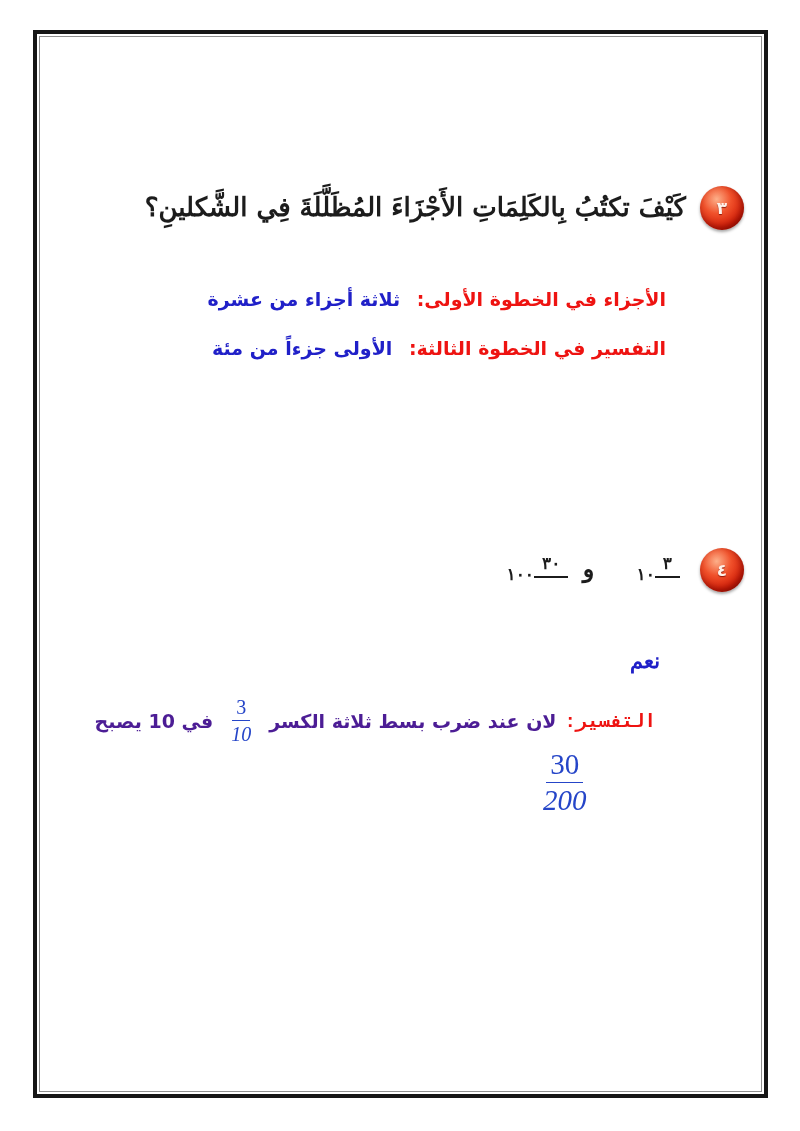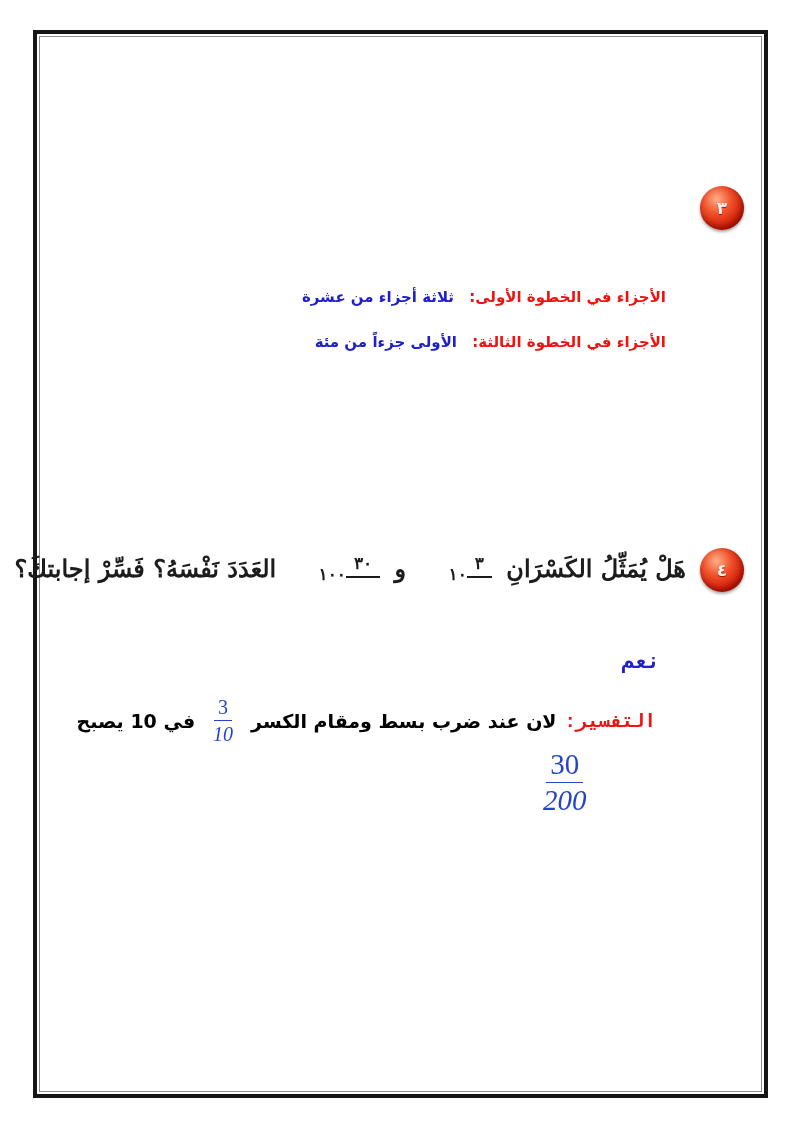--- a/index.html
+++ b/index.html
@@ -64,51 +64,51 @@
   .afrac .den { display: block; padding-top: 16px; margin-left: 28px; }
 
   
   .answers3 {
     position: absolute;
     top: 288px; right: 134px;
     direction: rtl;
     text-align: right;
     font-family: "DejaVu Sans", "Liberation Sans", sans-serif;
     font-weight: 700;
-    font-size: 15px;
+    font-size: 19px;
     white-space: nowrap;
   }
   .ans-line { margin-bottom: 27px; }
   .ans-label { color: #ee1311; }
   .ans-value { color: #2020c8; margin-right: 10px; }
 
   .yes-answer {
     position: absolute;
     top: 649px; right: 140px;
     direction: rtl;
     color: #2020c8;
-    font-family: Liberation Mono, monospace;
+    font-family: Liberation Serif, serif;
     font-weight: 700;
     font-size: 21px;
   }
 
   .explain-row {
     position: absolute;
     top: 697px; right: 144px;
     direction: rtl;
     display: flex;
     align-items: center;
     gap: 8px;
     font-family: "DejaVu Sans", "Liberation Sans", sans-serif;
     font-weight: 700;
     font-size: 19px;
     white-space: nowrap;
   }
   .explain-label { color: #ee1311; font-family: Liberation Mono, monospace; }
-  .explain-text, .explain-end { color: #000000; }
+  .explain-text, .explain-end { color: #4c1d95; }
 
   
   .bfrac {
     display: inline-flex;
     flex-direction: column;
     align-items: center;
     line-height: 1;
     color: #2545c8;
     font-family: "Liberation Serif", "DejaVu Serif", serif;
     font-weight: 400;
@@ -125,57 +125,56 @@
 </style>
 </head>
 <body>
 
 <div class="page-frame"></div>
 
 <div class="question-row q1">
   <span class="qball">
     <span class="qnum">٣</span>
   </span>
+  <span class="qtext">كَيْفَ تكتُبُ بِالكَلِمَاتِ الأَجْزَاءَ المُظَلَّلَةَ فِي الشَّكلينِ؟</span>
 </div>
 
 <div class="answers3">
   <div class="ans-line">
     <span class="ans-label">الأجزاء في الخطوة الأولى:</span>
     <span class="ans-value">ثلاثة أجزاء من عشرة</span>
   </div>
   <div class="ans-line">
-    <span class="ans-label">الأجزاء في الخطوة الثالثة:</span>
+    <span class="ans-label">التفسير في الخطوة الثالثة:</span>
     <span class="ans-value">الأولى جزءاً من مئة</span>
   </div>
 </div>
 
 <div class="question-row q2">
   <span class="qball">
     <span class="qnum">٤</span>
   </span>
   <span class="qtext">
-    <span>هَلْ يُمَثِّلُ الكَسْرَانِ</span>
     <span class="afrac">
       <span class="num">٣</span>
       <span class="den">١٠</span>
     </span>
     <span>و</span>
     <span class="afrac">
       <span class="num">٣٠</span>
       <span class="den">١٠٠</span>
     </span>
-    <span>العَدَدَ نَفْسَهُ؟ فَسِّرْ إجابتكَ؟</span>
   </span>
 </div>
 
 <div class="yes-answer">نعم</div>
 
 <div class="explain-row">
   <span class="explain-label">التفسير:</span>
-  <span class="explain-text">لان عند ضرب بسط ومقام الكسر</span>
+  <span class="explain-text">لان عند ضرب بسط ثلاثة الكسر</span>
   <span class="bfrac frac-inline">
     <span class="num">3</span>
     <span class="den">10</span>
   </span>
   <span class="explain-end">في 10 يصبح</span>
 </div>
 
 <div class="bfrac result-frac">
   <span class="num">30</span>
   <span class="den">200</span>

